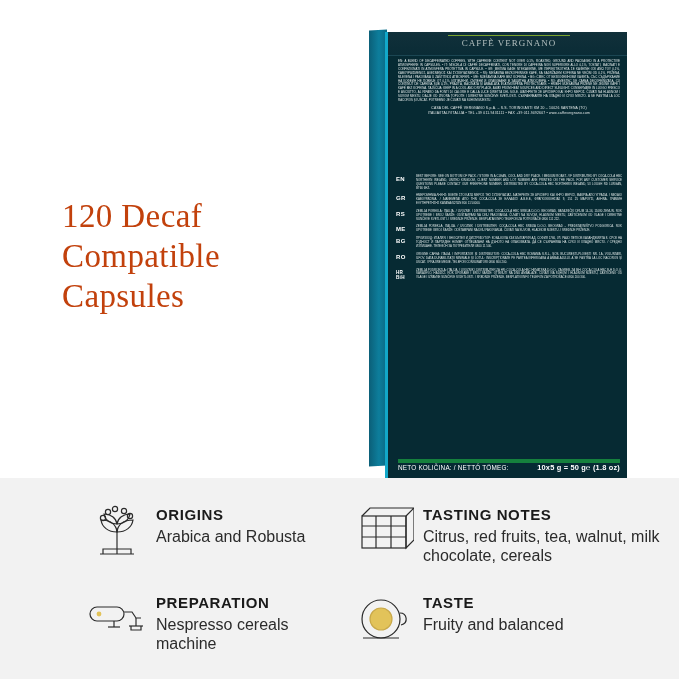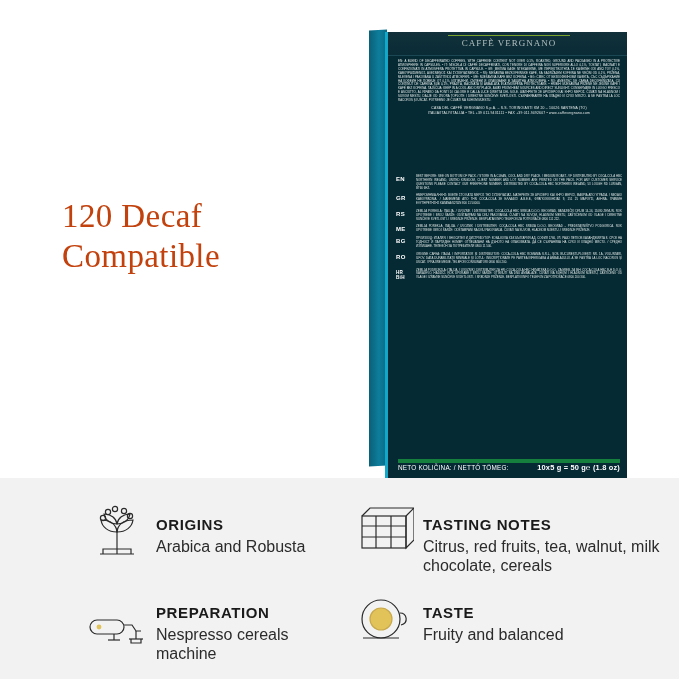--- a/index.html
+++ b/index.html
@@ -167,45 +167,45 @@
     align-items: center;
     justify-content: center;
   }
   .f-text { padding-top: 6px; }
   .f-title {
     color: #1a1a1a;
     font-size: 15px;
     font-weight: bold;
     letter-spacing: .6px;
     margin-bottom: 4px;
-    margin-top: 10px;
   }
   .f-body {
     color: #2b2b2b;
     font-size: 16px;
     line-height: 19px;
   }
 
   .f-origins     { left: 78px;  top: 500px; }
-  .f-preparation { left: 78px;  top: 588px; align-items: flex-end; }
+  .f-preparation { left: 78px;  top: 588px; }
   .f-tasting     { left: 345px; top: 500px; }
   .f-taste       { left: 345px; top: 588px; }
   .f-tasting .f-text, .f-taste .f-text { width: 300px; }
   .f-origins .f-text, .f-preparation .f-text { width: 160px; }
 </style>
 </head>
 <body>
 
 <div class="page">
 
   <div class="top">
 
     <div class="headline">
       <span class="ln">120 Decaf</span>
       <span class="ln">Compatible</span>
+      <span class="ln">Capsules</span>
     </div>
 
     <div class="pack">
       <div class="pack-side"></div>
       <div class="pack-face">
 
         <div class="pack-top-strip">
           <div class="pack-logo-line"></div>
           <div class="pack-logo">CAFFÈ VERGNANO</div>
         </div>

